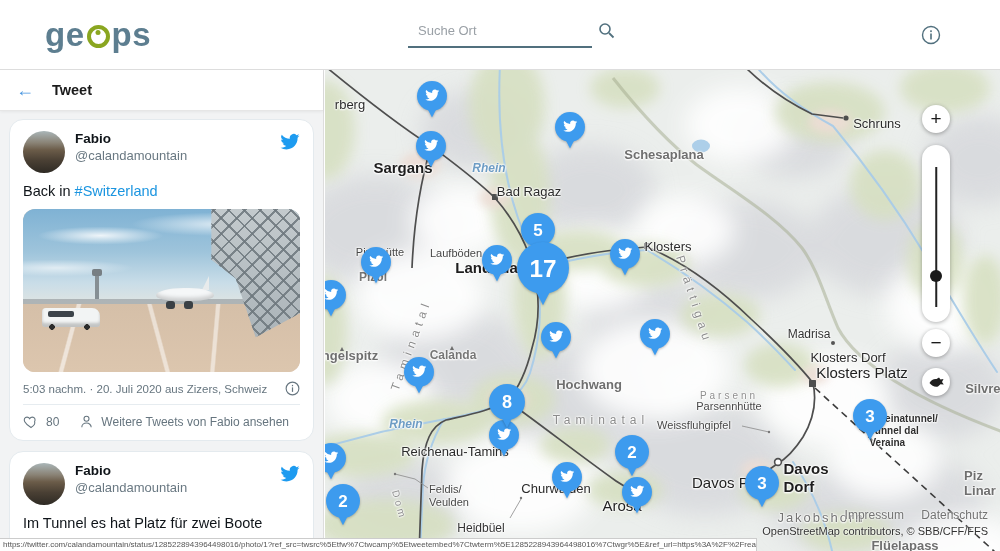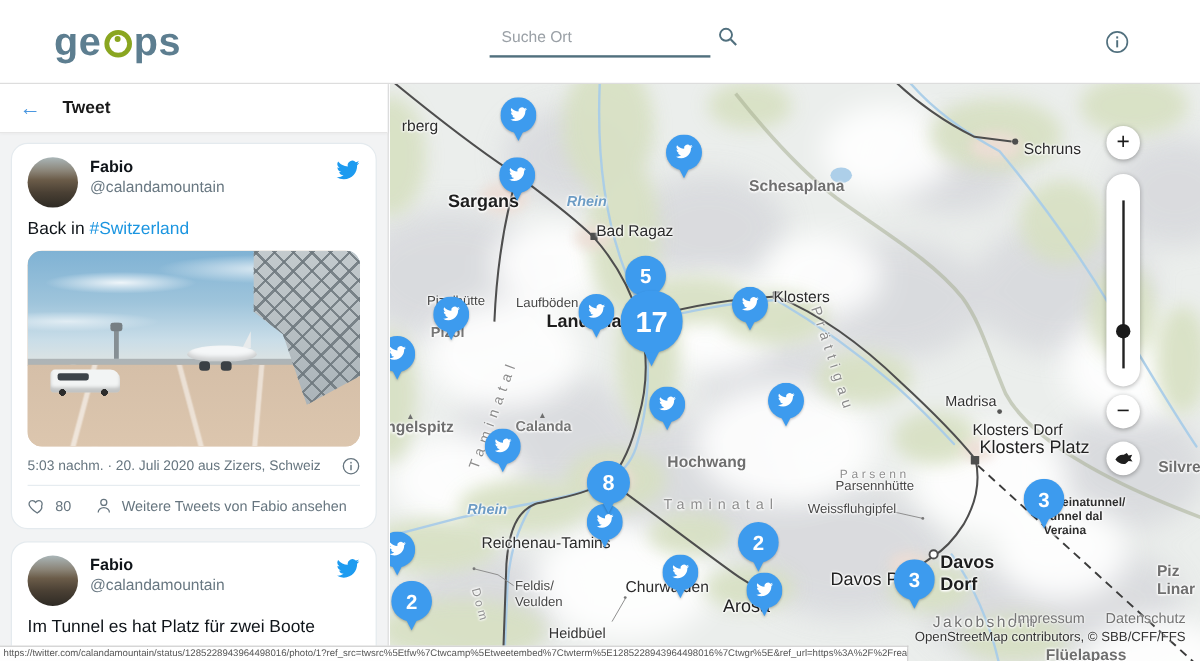--- a/index.html
+++ b/index.html
@@ -360,21 +360,21 @@
       <div class="mlabel region" style="left: 86px; top: 275px; transform: translate(-50%, -50%) rotate(-70deg);">Taminatal</div>
       <div class="mlabel mountain-sm" style="left: 128px; top: 285px; transform: translate(-50%, -50%);">Calanda</div>
       <div class="mlabel place-sm" style="left: 484px; top: 264px; transform: translate(-50%, -50%);">Madrisa</div>
       <div class="mlabel place" style="left: 523px; top: 288px; transform: translate(-50%, -50%);">Klosters Dorf</div>
       <div class="mlabel place-lg" style="left: 537px; top: 303px; transform: translate(-50%, -50%);">Klosters Platz</div>
       <div class="mlabel bold" style="left: 481px; top: 408px; transform: translate(-50%, -50%); text-align: left;">Davos
 Dorf</div>
       <div class="mlabel place-lg" style="left: 397px; top: 413px; transform: translate(-50%, -50%);">Davos Pl</div>
       <div class="mlabel mountain" style="left: 264px; top: 315px; transform: translate(-50%, -50%);">Hochwang</div>
       <div class="mlabel region" style="left: 276px; top: 350px; transform: translate(-50%, -50%);">Taminatal</div>
-      <div class="mlabel small" style="left: 385px; top: 355px; transform: translate(-50%, -50%);">Weissfluhgipfel</div>
+      <div class="mlabel small" style="left: 369px; top: 355px; transform: translate(-50%, -50%);">Weissfluhgipfel</div>
       <div class="mlabel region-sm" style="left: 404px; top: 326px; transform: translate(-50%, -50%);">Parsenn</div>
       <div class="mlabel small" style="left: 404px; top: 336px; transform: translate(-50%, -50%);">Parsennhütte</div>
       <div class="mlabel place" style="left: 130px; top: 382px; transform: translate(-50%, -50%);">Reichenau-Tamins</div>
       <div class="mlabel small" style="left: 124px; top: 426px; transform: translate(-50%, -50%); text-align: left;">Feldis/
 Veulden</div>
       <div class="mlabel place-sm" style="left: 156px; top: 458px; transform: translate(-50%, -50%);">Heidbüel</div>
       <div class="mlabel place" style="left: 231px; top: 419px; transform: translate(-50%, -50%);">Churwalden</div>
       <div class="mlabel place-lg" style="left: 297px; top: 436px; transform: translate(-50%, -50%);">Arosa</div>
       <div class="mlabel mountain-sp" style="left: 496px; top: 448px; transform: translate(-50%, -50%);">Jakobshorn</div>
       <div class="mlabel mountain" style="left: 655px; top: 413px; transform: translate(-50%, -50%);">Piz Linar</div>

